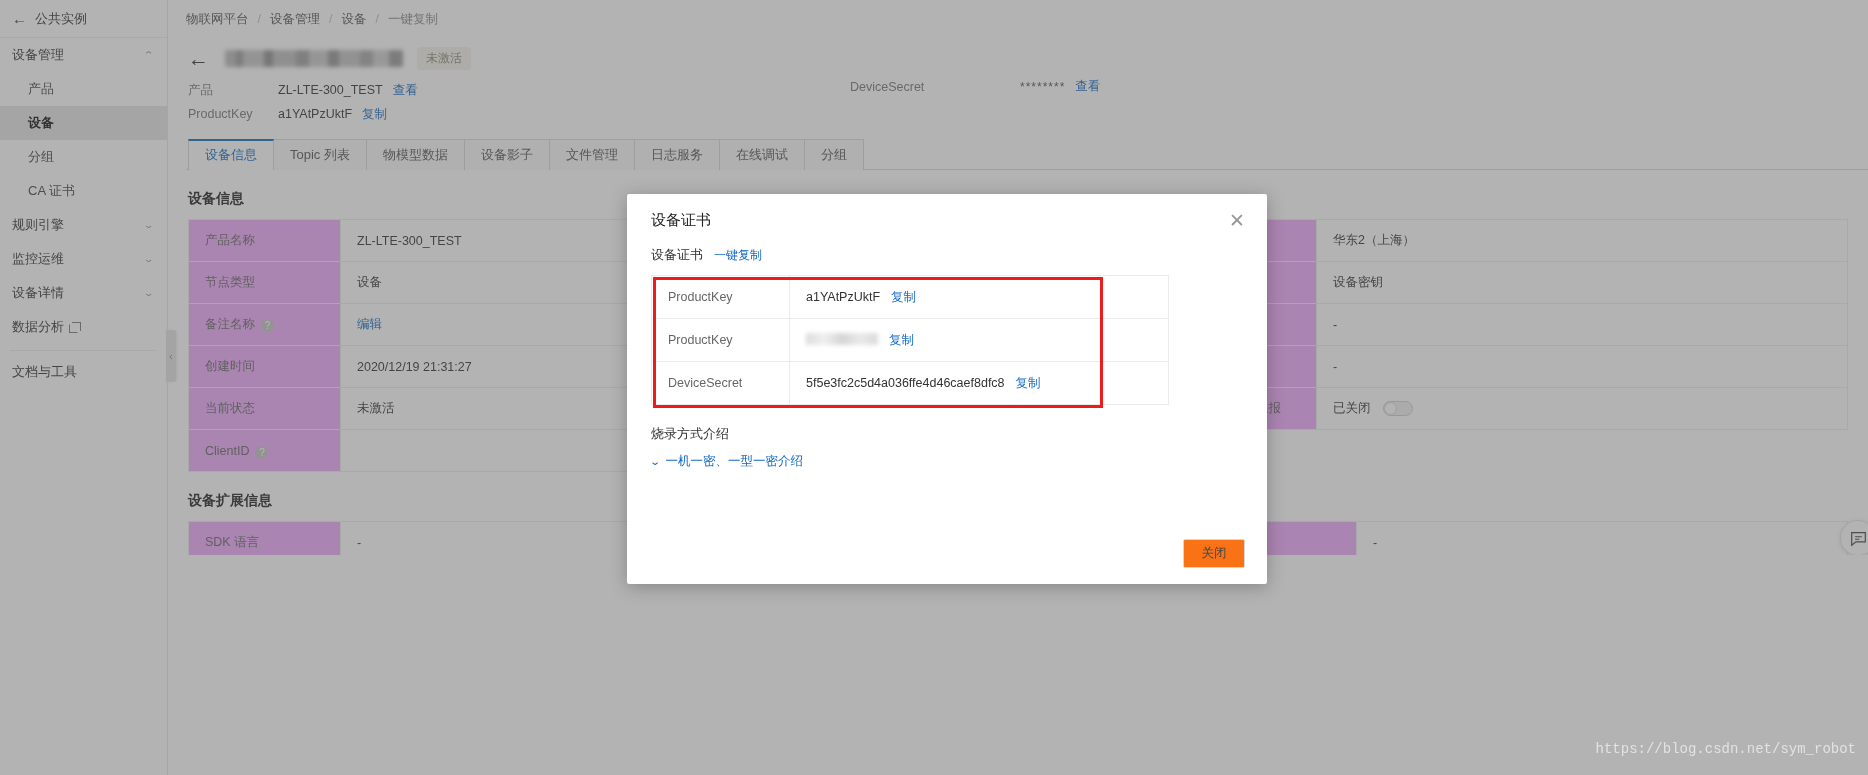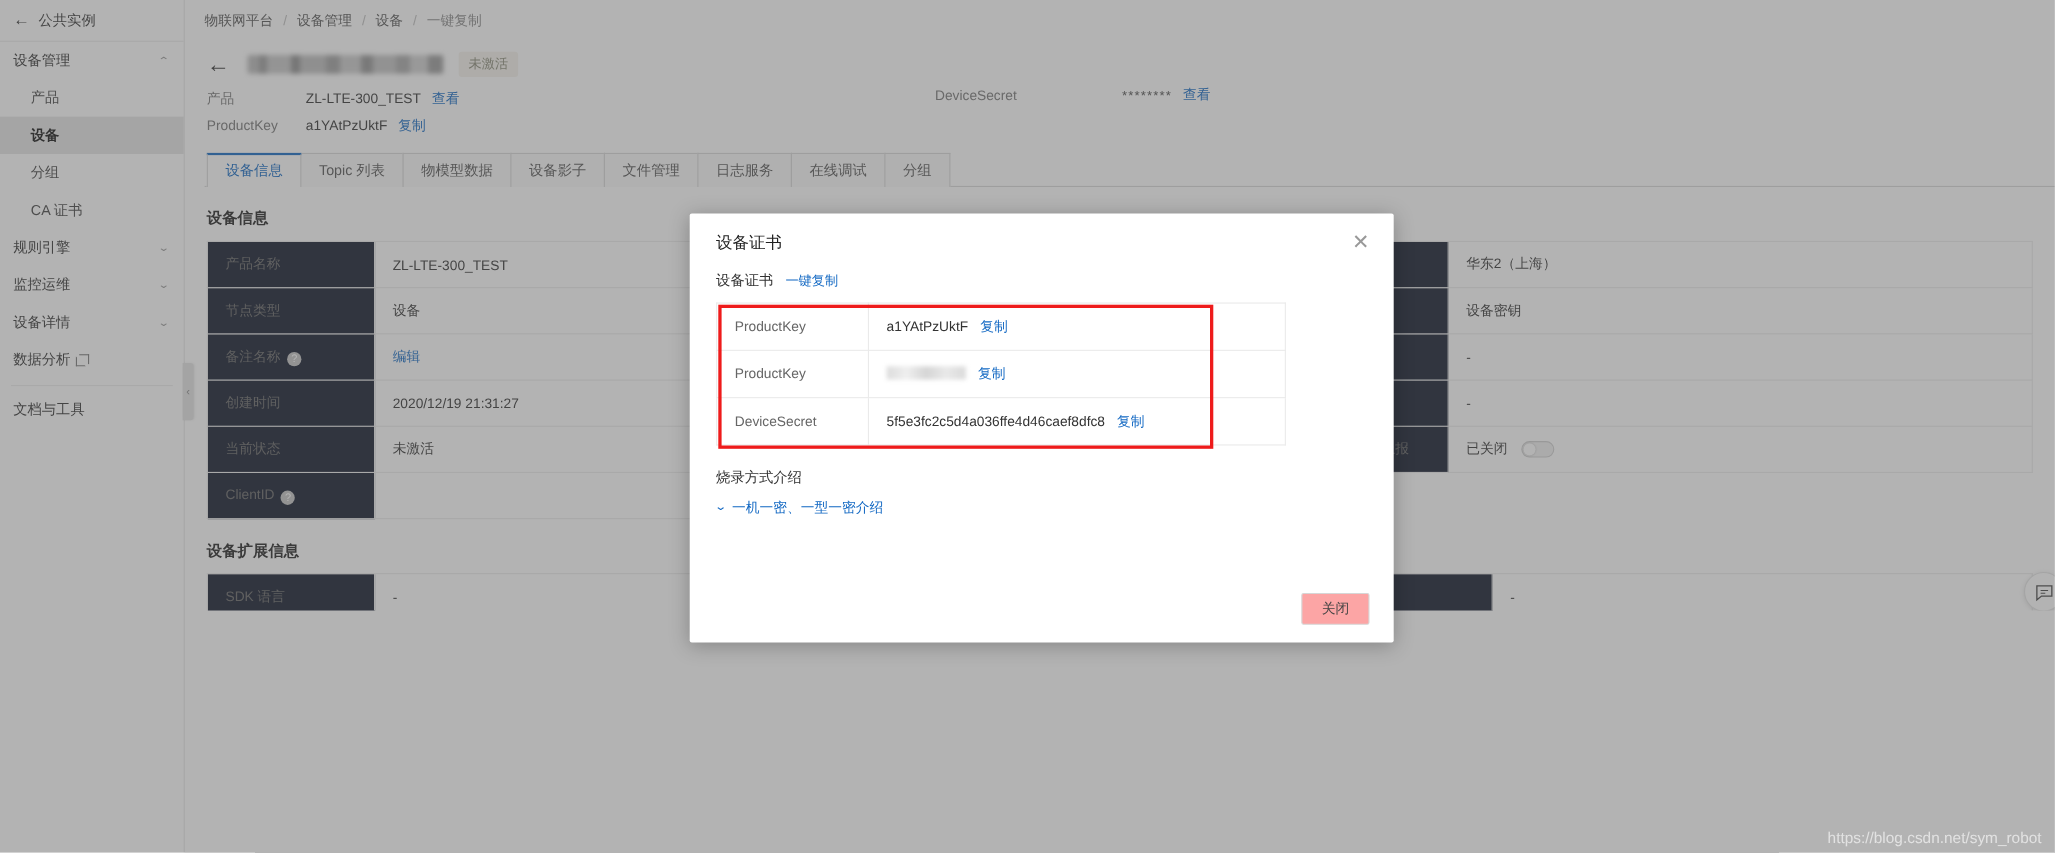--- a/index.html
+++ b/index.html
@@ -189,21 +189,21 @@
     table-layout: fixed;
     font-size: 12.5px;
     margin-left: 2px;
   }
   .info-table td {
     border: 1px solid #ececec;
     height: 42px;
     padding: 0 16px;
     vertical-align: middle;
   }
-  .info-table td.k { color: #666; width: 152px; background: #0f172a; }
+  .info-table td.k { color: #666; width: 152px; background: #f0abfc; }
   .info-table td.v { color: #333; }
   .q-icon {
     display: inline-block;
     width: 13px; height: 13px;
     border-radius: 50%;
     background: #c4c4c4;
     color: #fff;
     font-size: 10px;
     text-align: center; line-height: 13px;
     margin-left: 6px;
@@ -359,37 +359,37 @@
   .chev-d { font-size: 10px; transform: scaleX(1.4); }
   .modal-foot {
     position: absolute;
     left: 0; right: 0; bottom: 0;
     height: 62px;
     display: flex; align-items: center; justify-content: flex-end;
     padding-right: 22px;
   }
   .btn-close {
     min-width: 62px; height: 29px;
-    background: #fca5a5;
+    background: #f97316;
     border: 1px solid #d6d6d6;
     color: #444;
     font-size: 12.5px;
     border-radius: 2px;
     cursor: pointer;
     font-family: inherit;
   }
 
   
   .watermark {
     position: absolute;
-    right: 12px; bottom: 6px;
+    right: 12px; bottom: 18px;
     color: #e2e2e2;
     font-size: 14px;
     z-index: 70;
-    font-family: Liberation Sans, sans-serif;
+    font-family: Liberation Mono, monospace;
   }
 </style>
 </head>
 <body>
 
 <div id="page">
 
   <div class="sidebar">
     <div class="sb-back">
       <span class="arrow">←</span>

